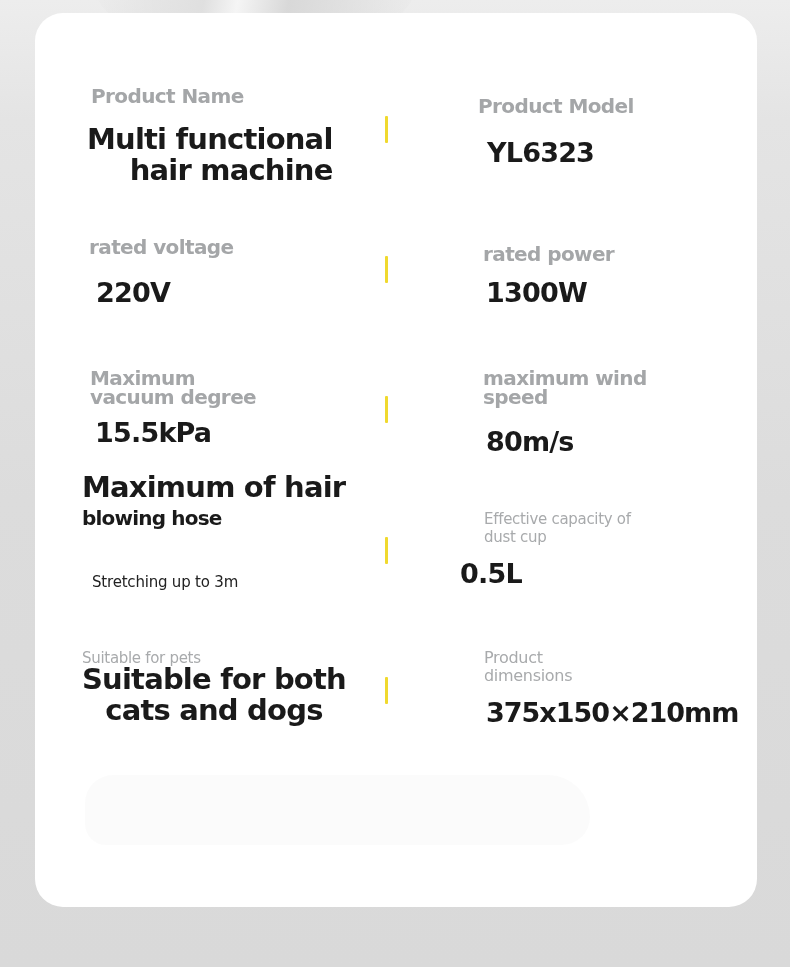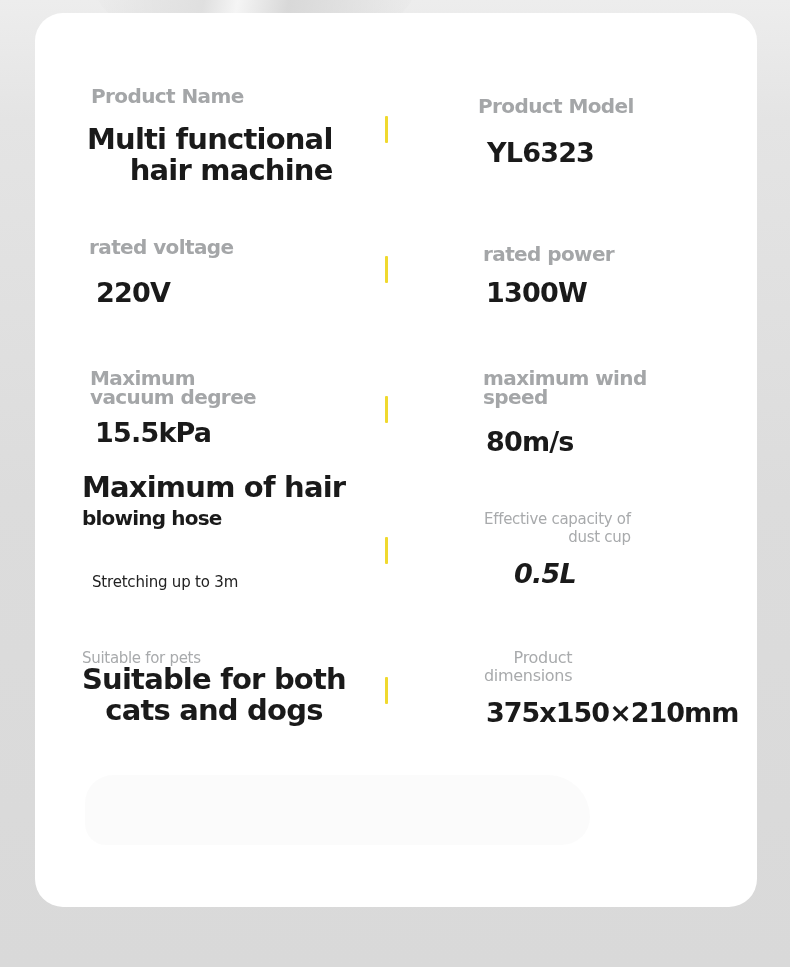--- a/index.html
+++ b/index.html
@@ -22,21 +22,21 @@
     }
     .ghost {
       position: absolute; left: 85px; top: 775px; width: 505px; height: 70px;
       background: #fafafa; border-radius: 40px 60px 40px 30px; opacity: 0.8;
     }
     .field { position: absolute; }
     .label {
       color: #a4a6a8; font-weight: bold; letter-spacing: -0.6px;
       font-size: 20px; line-height: 19px;
     }
-    .label.light { font-weight: normal; font-size: 15px; line-height: 18px; letter-spacing: -0.3px; color: #a8aaac; text-align: right; }
+    .label.light { font-weight: normal; font-size: 15px; line-height: 18px; letter-spacing: -0.3px; color: #a8aaac; }
     .value {
       color: #1a1a1a; font-weight: bold; letter-spacing: -0.8px;
       font-size: 27px; line-height: 31px;
     }
     .value.small { font-weight: normal; font-size: 15px; color: #222; letter-spacing: -0.2px; }
     .divider {
       position: absolute; left: 385px; width: 3px; height: 27px;
       background: #f0d92e; border-radius: 1px;
     }
   </style>
@@ -98,21 +98,21 @@
   <div class="value" style="font-size:20px;">blowing hose</div>
 </div>
 <div class="field" style="left:92px; top:567px;">
   <div class="value small">Stretching up to 3m</div>
 </div>
 <div class="divider" style="top:537px;"></div>
 <div class="field" style="left:484px; top:510px;">
   <div class="label light">Effective capacity of</div>
   <div class="label light">dust cup</div>
 </div>
-<div class="field" style="left:514px; top:558px;font-style:italic;">
+<div class="field" style="left:460px; top:558px;">
   <div class="value">0.5L</div>
 </div>
 
 <div class="field" style="left:82px; top:649px;">
   <div class="label light">Suitable for pets</div>
 </div>
 <div class="field" style="left:82px; top:664px;">
   <div class="value" style="font-size:29px;">Suitable for both</div>
   <div class="value" style="font-size:29px;text-align:center;">cats and dogs</div>
 </div>

